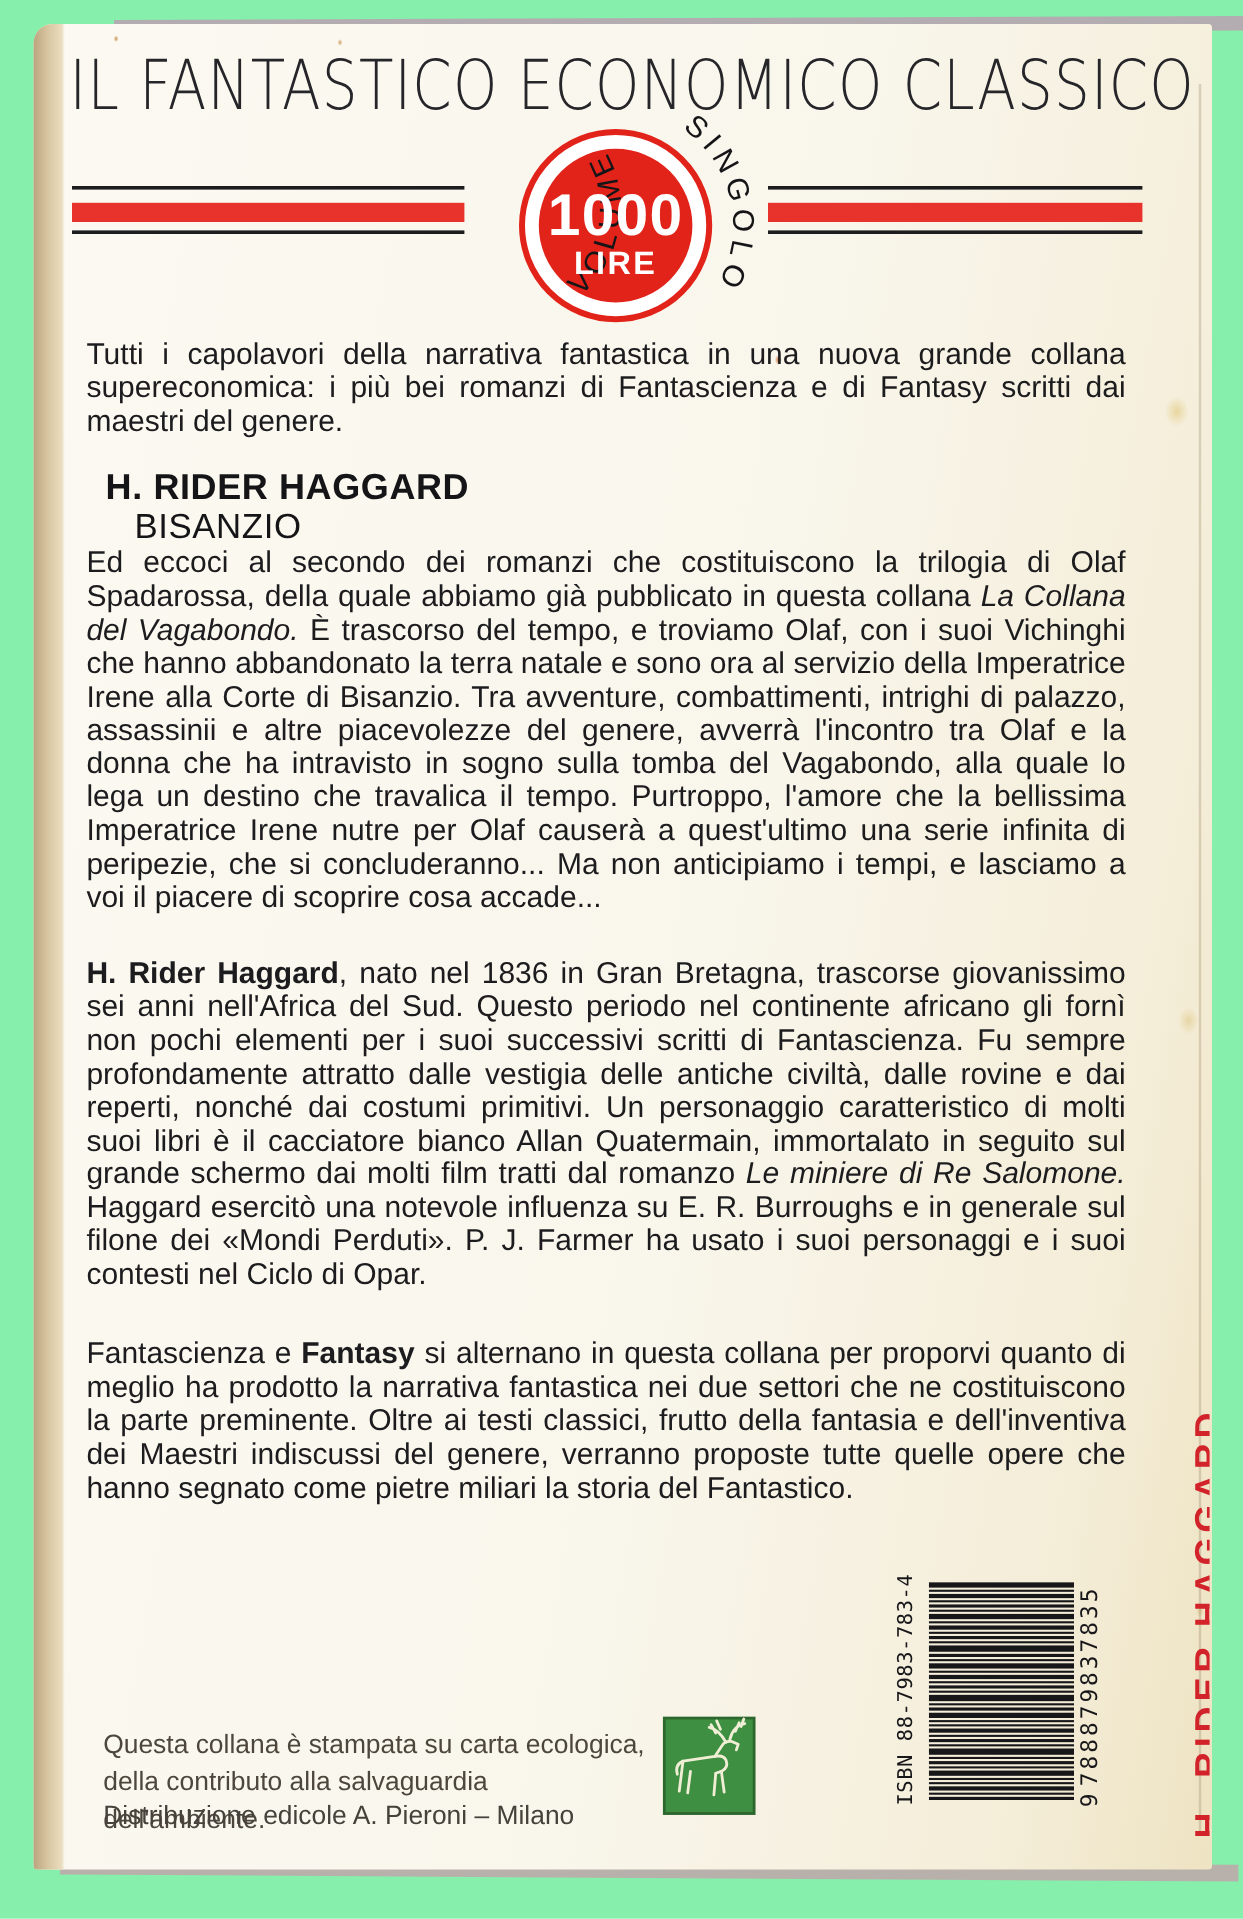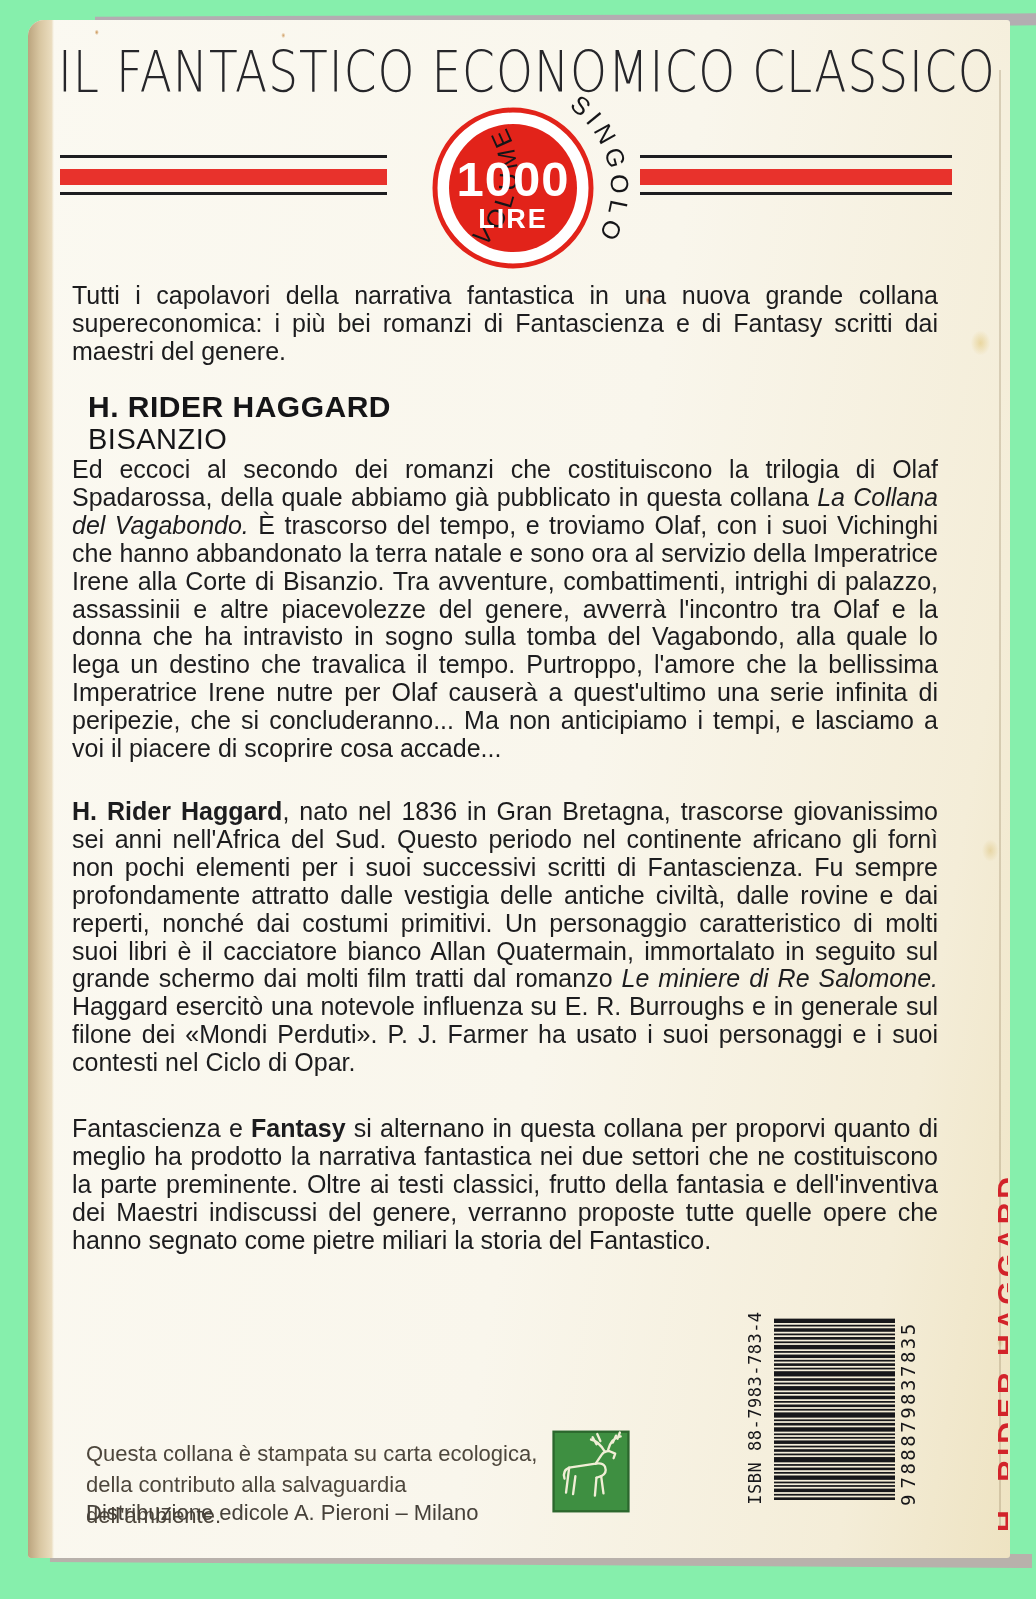--- a/index.html
+++ b/index.html
@@ -50,21 +50,21 @@
              fill:#ffffff;letter-spacing:1px;}
   .badge-lire{font-family:"Liberation Sans",sans-serif;font-weight:bold;font-size:27px;
              fill:#ffffff;letter-spacing:2px;}
 
   
   .para{position:absolute;left:72px;width:866px;color:#1c1c1e;
         font-size:25px;line-height:27.9px;text-align:justify;}
   .intro{top:282px;}
   .headings{position:absolute;left:88px;top:392px;color:#151517;}
   .author-heading{font-size:30px;font-weight:bold;line-height:30px;letter-spacing:.5px;}
-  .book-heading{font-size:29px;font-weight:normal;line-height:29px;margin-top:3px;letter-spacing:.5px;}
+  .book-heading{font-size:29px;font-weight:normal;line-height:29px;margin-top:3px;letter-spacing:.5px;margin-left:24px;}
   .desc{top:456px;}
   .bio{top:798px;}
   .collana{top:1115px;}
   .i{font-style:italic;margin-top:36px;} .b{font-weight:bold;}
 
   
   .eco{position:absolute;left:86px;top:1438px;width:460px;color:#4d463c;
        font-size:22px;line-height:31px;}
   .distribution{position:absolute;left:86px;top:1500px;width:460px;color:#46413a;
        font-size:22px;font-style:normal;}

